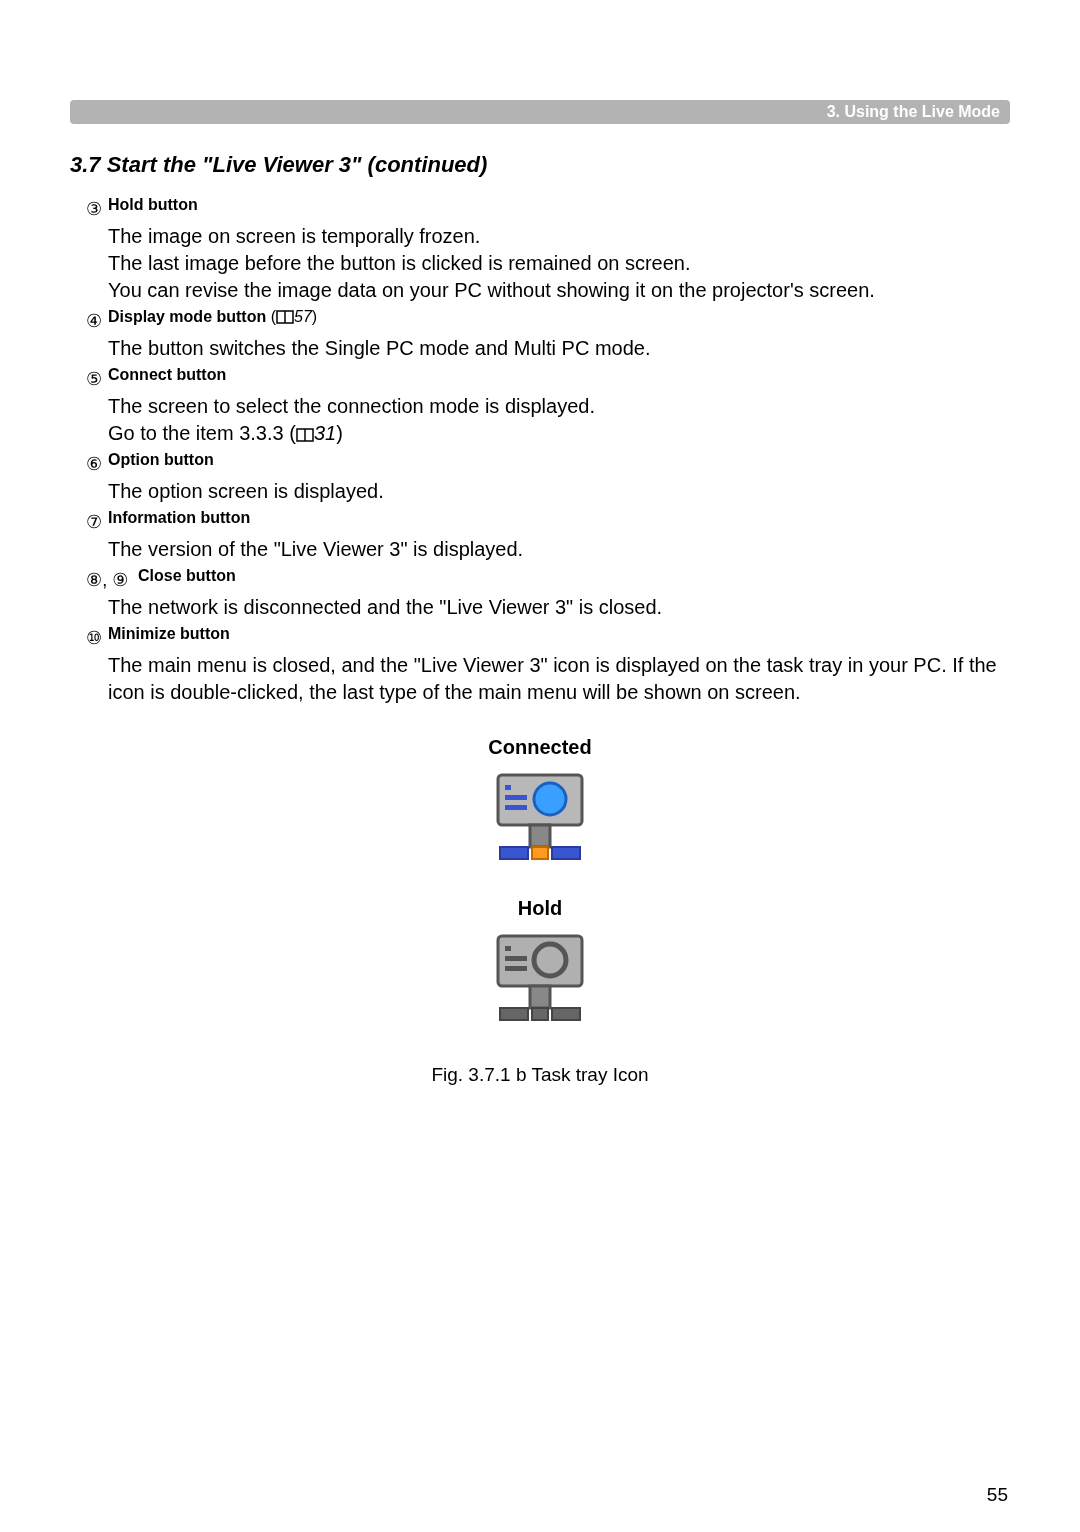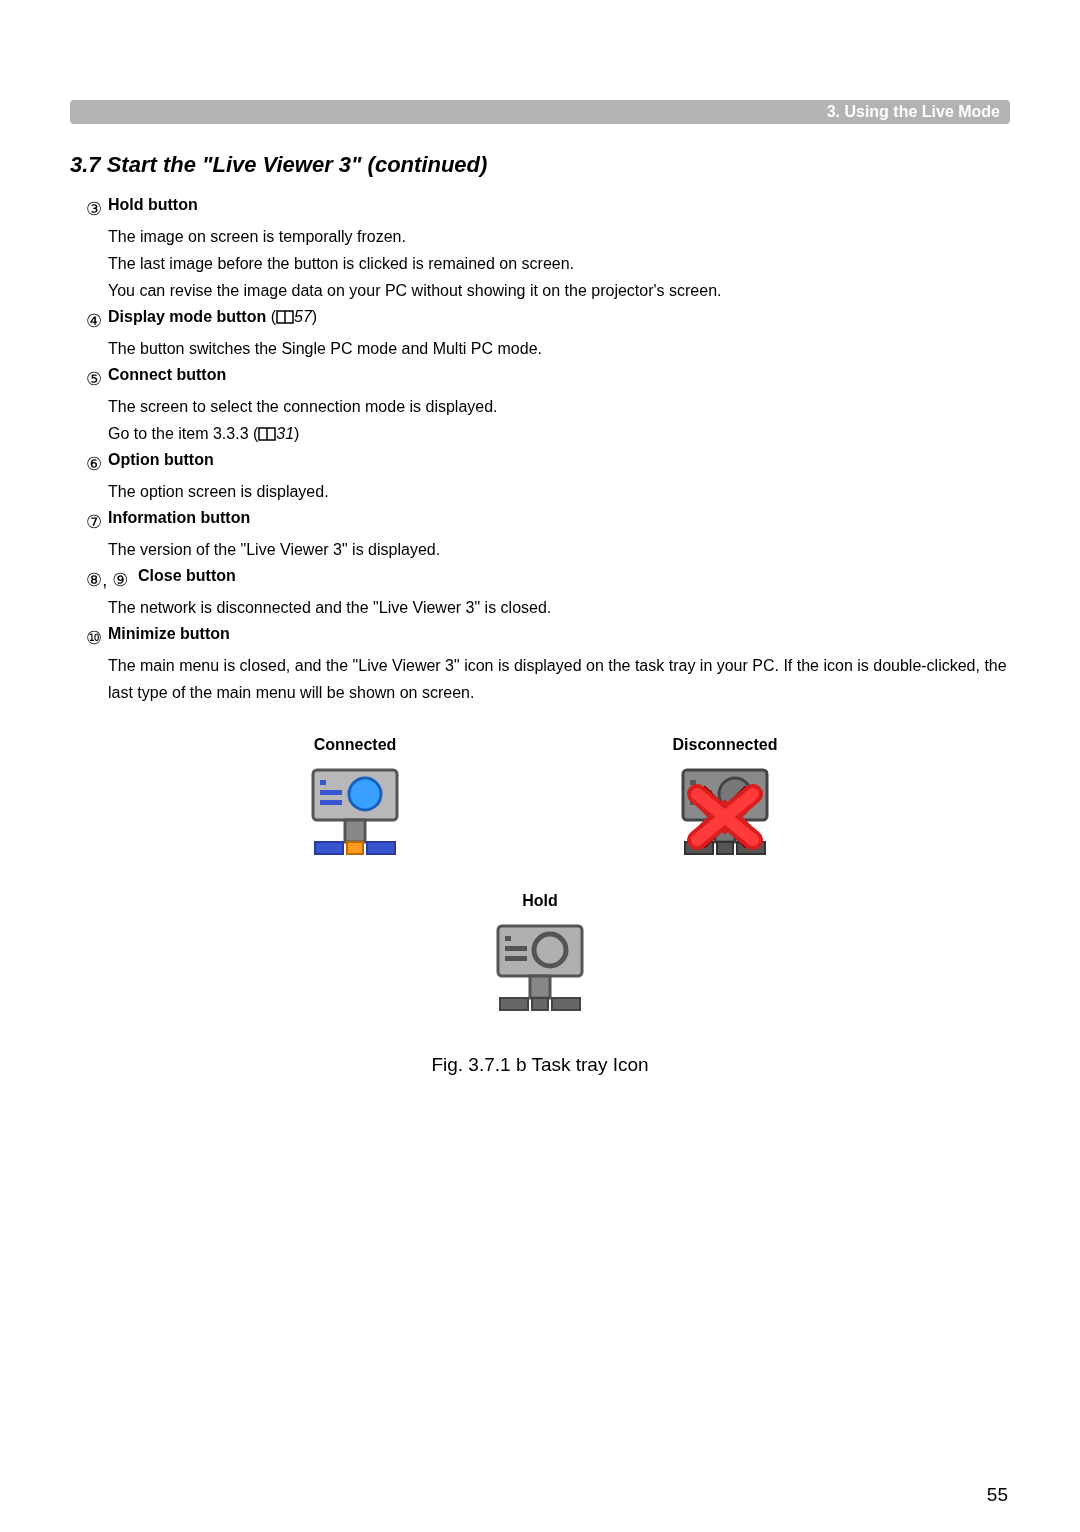--- a/index.html
+++ b/index.html
@@ -52,21 +52,21 @@
     flex: 0 0 22px;
     font-size: 18px;
     line-height: 27px;
   }
   .item-title {
     font-weight: bold;
     font-size: 16px;
   }
   .item-body {
     padding-left: 38px;
-    font-size: 16px;
+    font-size: 20px;
     line-height: 27px;
   }
   .ref-icon {
     display: inline-block;
     vertical-align: -2px;
   }
   .ref-num {
     font-style: italic;
     font-weight: normal;
   }
@@ -82,21 +82,21 @@
     margin-bottom: 30px;
   }
   .icon-cell {
     display: flex;
     flex-direction: column;
     align-items: center;
     width: 180px;
   }
   .icon-label {
     font-weight: bold;
-    font-size: 16px;
+    font-size: 20px;
     margin-bottom: 8px;
   }
   .icon-svg {
     width: 100px;
     height: 100px;
   }
   .fig-caption {
     font-size: 19px;
     margin-top: 6px;
   }
@@ -198,38 +198,20 @@
           <rect x="15" y="18" width="6" height="5" fill="#3a55d0"></rect>
           <rect x="15" y="28" width="22" height="5" fill="#3a55d0"></rect>
           <rect x="15" y="38" width="22" height="5" fill="#3a55d0"></rect>
           <circle cx="60" cy="32" r="16" fill="#3aa0ff" stroke="#1a60c0" stroke-width="3"></circle>
           <rect x="40" y="58" width="20" height="22" fill="#888" stroke="#555" stroke-width="3"></rect>
           <rect x="10" y="80" width="28" height="12" fill="#3a55d0" stroke="#2a3aa0" stroke-width="2"></rect>
           <rect x="42" y="80" width="16" height="12" fill="#ff9a1e" stroke="#c06a00" stroke-width="2"></rect>
           <rect x="62" y="80" width="28" height="12" fill="#3a55d0" stroke="#2a3aa0" stroke-width="2"></rect>
         </svg>
       </div>
-      <div class="icon-cell">
-        <div class="icon-label">Disconnected</div>
-        <svg class="icon-svg" viewBox="0 0 100 100">
-          <rect x="8" y="8" width="84" height="50" rx="4" fill="#8a8a8a" stroke="#444" stroke-width="3"></rect>
-          <rect x="15" y="18" width="6" height="5" fill="#555"></rect>
-          <rect x="15" y="28" width="22" height="5" fill="#555"></rect>
-          <rect x="15" y="38" width="22" height="5" fill="#555"></rect>
-          <circle cx="60" cy="32" r="16" fill="#777" stroke="#444" stroke-width="3"></circle>
-          <rect x="40" y="58" width="20" height="22" fill="#777" stroke="#444" stroke-width="3"></rect>
-          <rect x="10" y="80" width="28" height="12" fill="#555" stroke="#333" stroke-width="2"></rect>
-          <rect x="42" y="80" width="16" height="12" fill="#555" stroke="#333" stroke-width="2"></rect>
-          <rect x="62" y="80" width="28" height="12" fill="#555" stroke="#333" stroke-width="2"></rect>
-          <path d="M20 35 L50 65 L80 35 L70 25 L50 45 L30 25 Z M20 75 L30 85 L50 65 L70 85 L80 75 L60 55 Z" fill="#d91e1e" stroke="#800" stroke-width="2"></path>
-          <path d="M22 32 L50 60 L78 32 M22 78 L50 50 L78 78" stroke="#d91e1e" stroke-width="18" stroke-linecap="round" fill="none"></path>
-          <path d="M22 32 L78 78 M78 32 L22 78" stroke="#d91e1e" stroke-width="20" stroke-linecap="round"></path>
-          <path d="M22 32 L78 78 M78 32 L22 78" stroke="#ff3a3a" stroke-width="12" stroke-linecap="round"></path>
-        </svg>
-      </div>
     </div>
     <div class="icons-row">
       <div class="icon-cell">
         <div class="icon-label">Hold</div>
         <svg class="icon-svg" viewBox="0 0 100 100">
           <rect x="8" y="8" width="84" height="50" rx="4" fill="#b0b0b0" stroke="#555" stroke-width="3"></rect>
           <rect x="15" y="18" width="6" height="5" fill="#555"></rect>
           <rect x="15" y="28" width="22" height="5" fill="#555"></rect>
           <rect x="15" y="38" width="22" height="5" fill="#555"></rect>
           <circle cx="60" cy="32" r="16" fill="#b0b0b0" stroke="#555" stroke-width="5"></circle>

